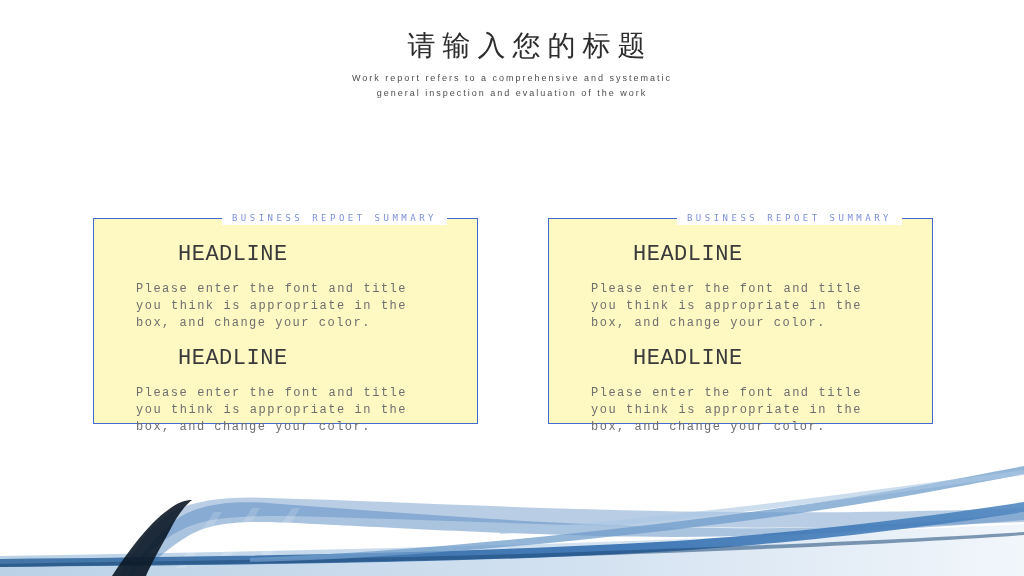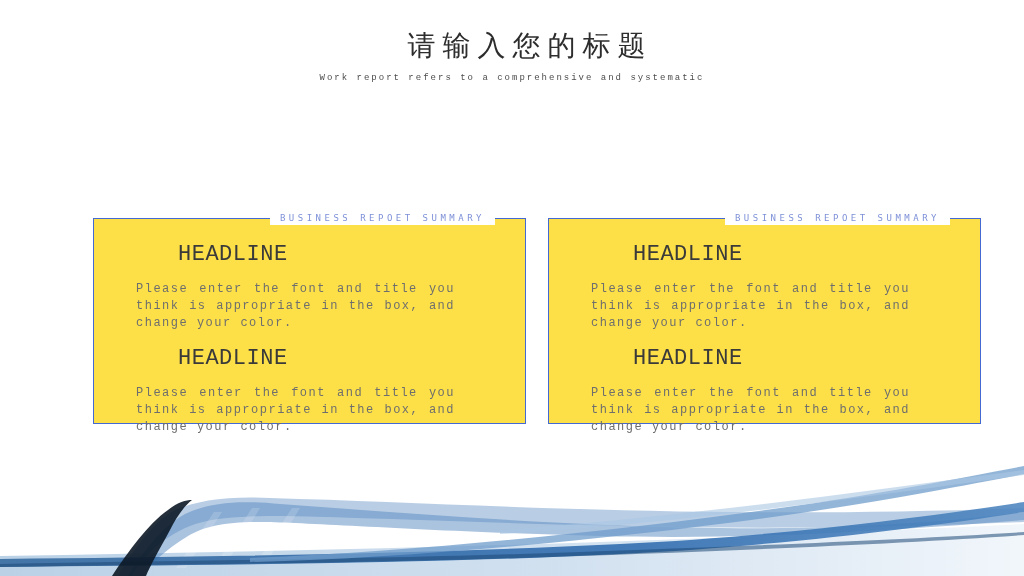--- a/index.html
+++ b/index.html
@@ -25,35 +25,35 @@
     font-family: "DejaVu Serif", "Liberation Serif", serif;
     font-size: 28px;
     font-weight: 400;
     letter-spacing: 7px;
     color: #2d2d2d;
     line-height: 36px;
     margin-left: 36px;
   }
   .slide-subtitle {
     margin-top: 7px;
-    font-family: Liberation Mono, monospace;
+    font-family: Liberation Sans, sans-serif;
     font-size: 9px;
     letter-spacing: 2px;
     line-height: 15px;
     color: #4d4d4d;
   }
 
   
   .card {
     position: absolute;
     top: 218px;
-    width: 433px;
+    width: 385px;
     height: 206px;
     border: 1.5px solid #4569d2;
-    background: #fde047;
+    background: #fef9c3;
   }
   .card.left  { left: 93px; }
   .card.right { left: 548px; }
 
   .card-tag {
     position: absolute;
     top: -7px;
     right: 30px;
     background: #ffffff;
     padding: 0 10px;
@@ -98,20 +98,21 @@
     pointer-events: none;
   }
 </style>
 </head>
 <body>
 
 <div class="title-block">
   <div class="slide-title">请输入您的标题</div>
   <div class="slide-subtitle">
     <div>Work report refers to a comprehensive and systematic</div>
+    <div>general inspection and evaluation of the work</div>
   </div>
 </div>
 
 <div class="card left">
   <div class="card-tag">BUSINESS REPOET SUMMARY</div>
   <div class="card-content">
     <div class="section">
       <div class="headline">HEADLINE</div>
       <div class="body-text">Please enter the font and title you think is appropriate in the box, and change your color.</div>
     </div>

